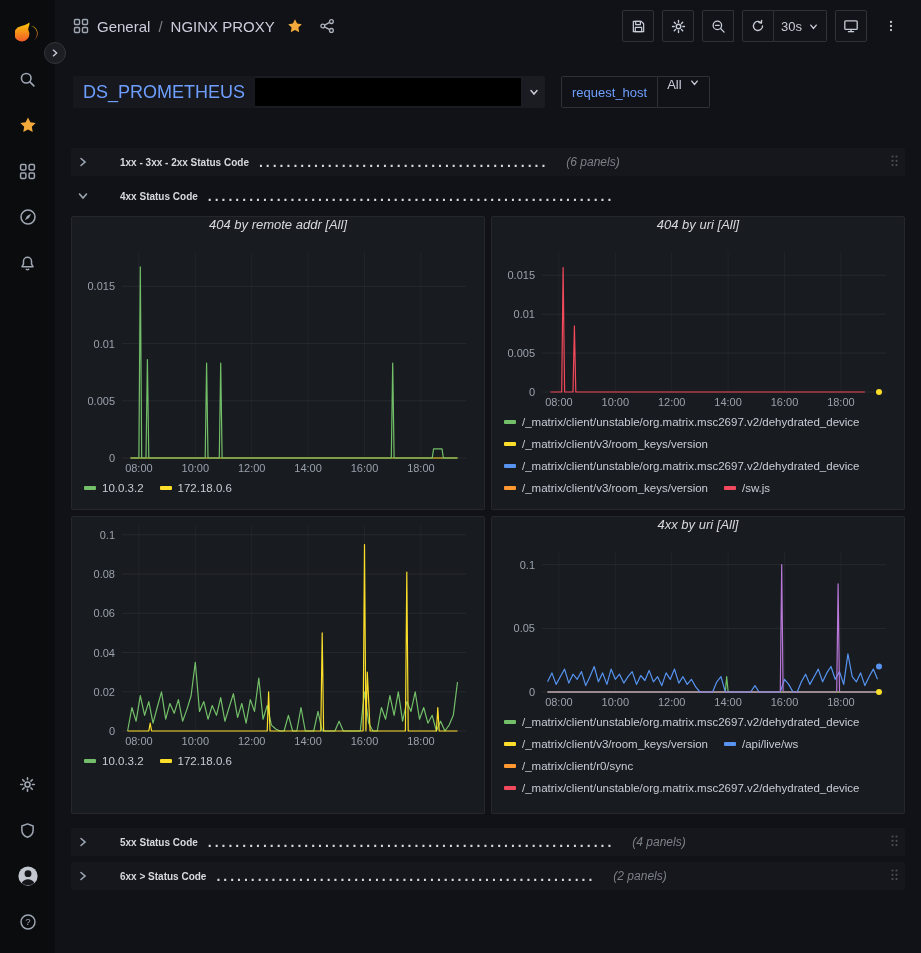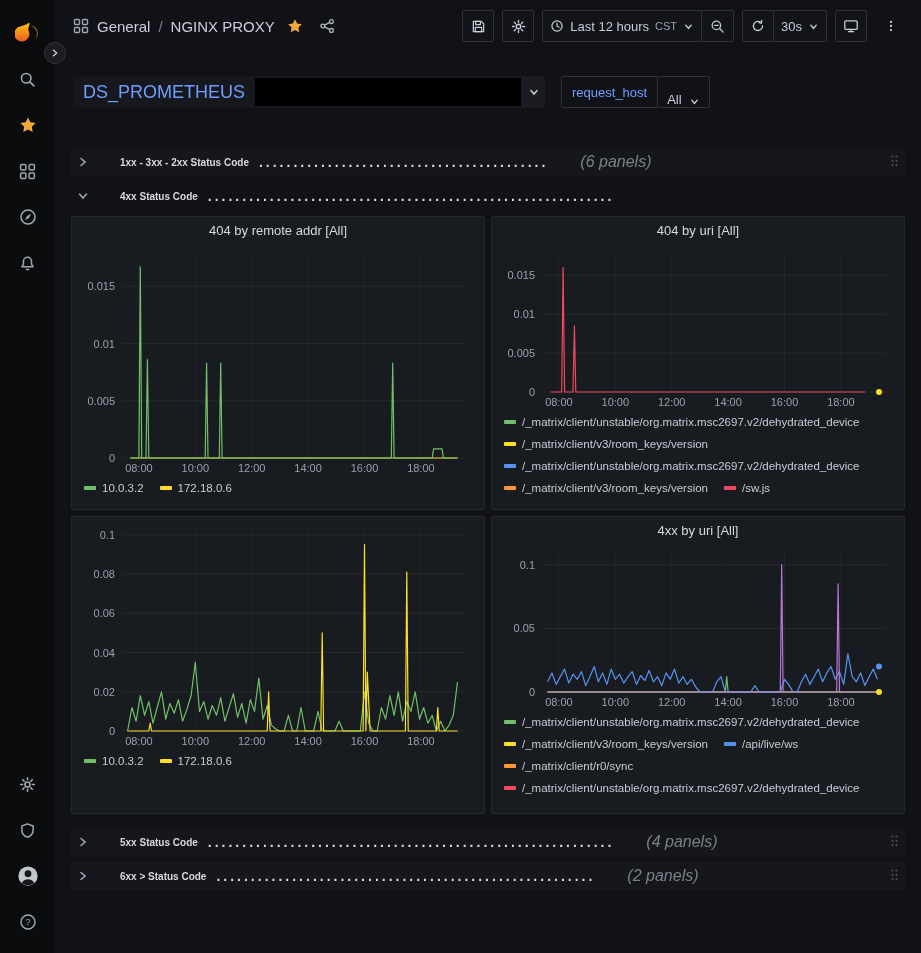--- a/index.html
+++ b/index.html
@@ -69,47 +69,47 @@
     width: 290px; background: #1a1c21; border-radius: 0 2px 2px 0;
     position: relative; display: flex; align-items: center; justify-content: flex-end;
     padding-right: 5px; color: #c7ccd6;
   }
   .redacted { position: absolute; left: 0; top: 2px; bottom: 2px; right: 24px; background: #000; }
   .chip-label {
     display: flex; align-items: center; padding: 0 10px; border: 1px solid #2e3136;
     color: #6e9fff; font-size: 13px; border-radius: 2px 0 0 2px; background: #111217;
   }
   .chip-value {
-    display: flex; align-items: flex-end; gap: 7px; padding: 0 9px; border: 1px solid #2e3136;
+    display: flex; align-items: flex-start; gap: 7px; padding: 0 9px; border: 1px solid #2e3136;
     border-left: none; color: #ccccdc; font-size: 13px; border-radius: 0 2px 2px 0; background: #111217;
   }
 
   
   .dash { flex: 1; padding: 6px 16px 0; overflow: hidden; }
   .row-head {
     height: 28px; display: flex; align-items: center; gap: 8px;
     padding: 0 6px; margin: 6px 0; cursor: pointer; white-space: nowrap;
   }
   .row-head.collapsed { background: #16171d; border-radius: 2px; }
   .row-head .chev { color: #9fa7b3; flex-shrink: 0; }
   .row-title { font-weight: 700; font-size: 10px; color: #d8d9df; margin-left: 23px; }
   .row-dots { font-weight: 700; font-size: 14px; color: #d8d9df; letter-spacing: 3px; margin-left: 2px; overflow: hidden; }
-  .row-count { font-style: italic; color: #7b8087; font-size: 16px; margin-left: 24px; }
+  .row-count { font-style: italic; color: #7b8087; font-size: 12px; margin-left: 10px; }
   .row-handle { margin-left: auto; color: #4b4d54; flex-shrink: 0; }
 
   .grid { display: grid; grid-template-columns: 1fr 1fr; gap: 6px; margin-bottom: 6px; }
   .panel {
     background: #181b1f; border: 1px solid #25272d; border-radius: 2px;
     display: flex; flex-direction: column; overflow: hidden; min-width: 0;
   }
   .grid-r1 .panel { height: 294px; }
   .grid-r2 .panel { height: 298px; }
   .panel-title {
-    height: 27px; display: flex; align-items: center; justify-content: center;
-    font-size: 13px; font-weight: 500; color: #d8d9df; cursor: pointer; flex-shrink: 0;
+    height: 27px; display: flex; justify-content: center;
+    font-size: 13px; font-weight: 500; color: #d8d9df; cursor: pointer; flex-shrink: 0; font-style: italic;
   }
   .chart { margin: 0 8px; flex-shrink: 0; }
   .chart-a { height: 232px; }
   .chart-b { height: 166px; }
   .legend {
     padding: 6px 12px 0; display: flex; flex-wrap: wrap; align-content: flex-start;
     column-gap: 16px; row-gap: 10px; font-size: 11.5px; color: #c7ccd6; overflow: hidden; flex: 1;
   }
   .legend-item { display: flex; align-items: center; gap: 6px; white-space: nowrap; cursor: pointer; }
   .legend-swatch { width: 12px; height: 4px; border-radius: 1px; flex-shrink: 0; }
@@ -250,31 +250,20 @@
               <line x1="1.6" y1="8" x2="3.4" y2="8"></line>
               <line x1="12.6" y1="8" x2="14.4" y2="8"></line>
               <line x1="3.5" y1="3.5" x2="4.8" y2="4.8"></line>
               <line x1="11.2" y1="11.2" x2="12.5" y2="12.5"></line>
               <line x1="3.5" y1="12.5" x2="4.8" y2="11.2"></line>
               <line x1="11.2" y1="4.8" x2="12.5" y2="3.5"></line>
             </svg>
         </button>
 
         <div class="btn-group">
-          <button class="tb-btn">
-            <svg width="14" height="14" viewBox="0 0 16 16" fill="none" stroke="currentColor" stroke-width="1.4" stroke-linecap="round">
-                <circle cx="8" cy="8" r="5.8"></circle>
-                <polyline points="8,4.8 8,8 10.3,9.4"></polyline>
-              </svg>
-            <span>Last 12 hours</span>
-            <span class="tz">CST</span>
-            <svg width="11" height="11" viewBox="0 0 12 12" fill="none" stroke="currentColor" stroke-width="1.5" stroke-linecap="round">
-                <polyline points="3,4.5 6,8 9,4.5"></polyline>
-              </svg>
-          </button>
           <button class="tb-btn">
             <svg width="15" height="15" viewBox="0 0 16 16" fill="none" stroke="currentColor" stroke-width="1.4" stroke-linecap="round">
                 <circle cx="6.8" cy="6.8" r="4.5"></circle>
                 <line x1="10.2" y1="10.2" x2="14" y2="14"></line>
                 <line x1="4.9" y1="6.8" x2="8.7" y2="6.8"></line>
               </svg>
           </button>
         </div>
 
         <div class="btn-group">

